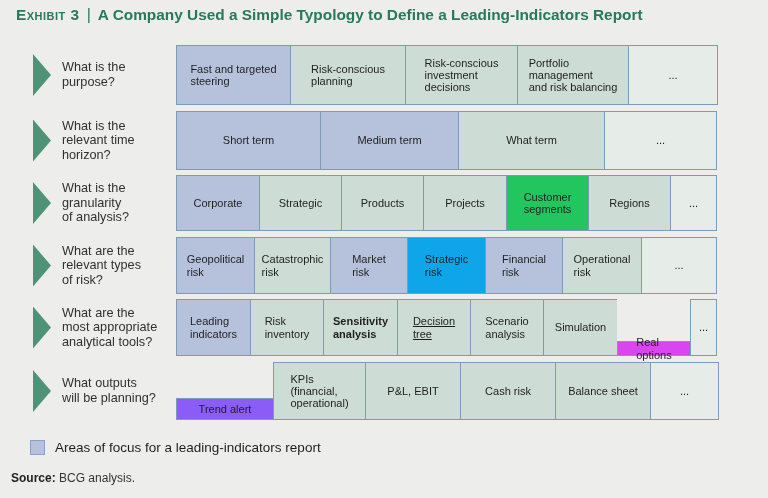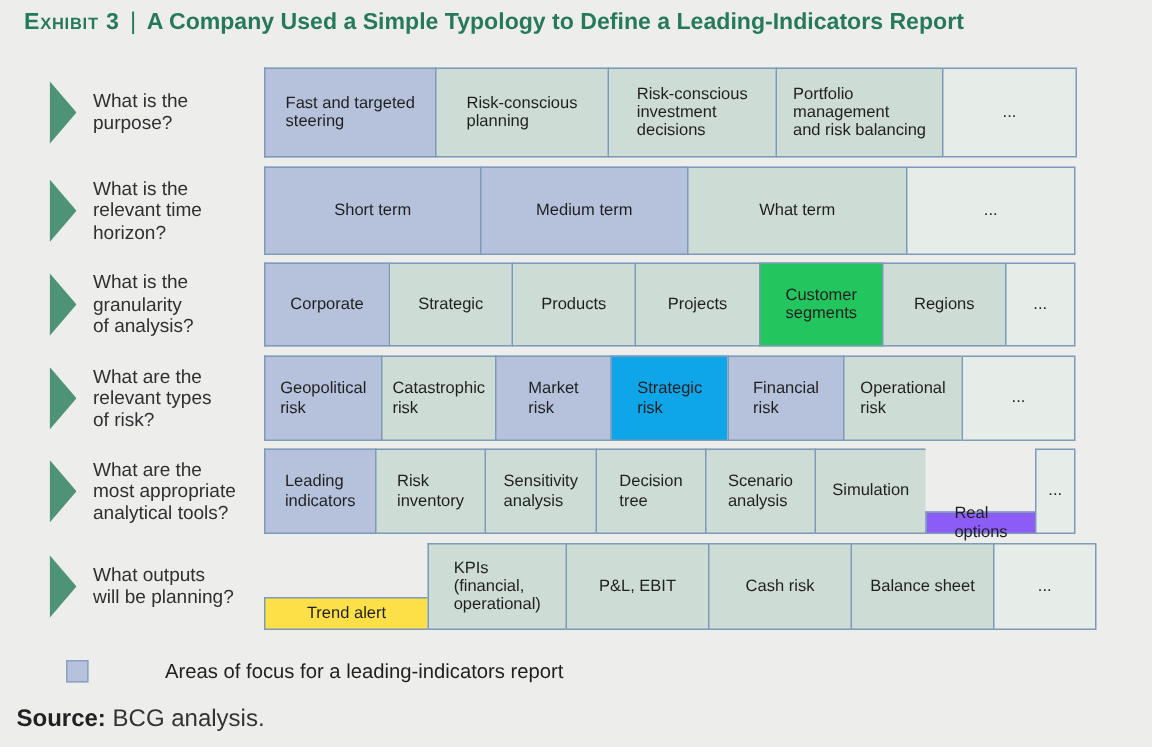--- a/index.html
+++ b/index.html
@@ -6,24 +6,24 @@
   body{width:768px;height:498px;background:#edeeec;font-family:"Liberation Sans",sans-serif;position:relative;overflow:hidden;}
   .title{position:absolute;left:16px;top:6px;font-weight:bold;font-size:15.4px;white-space:nowrap;}
   .title .exhibit{font-variant:small-caps;letter-spacing:0.5px;}
   .title .sep{font-weight:400;margin:0 7px;font-size:16px;}
   .row{position:absolute;left:0;width:768px;}
   .arrow{position:absolute;left:33px;width:18px;clip-path:polygon(0 0,100% 50%,0 100%);}
   .rowlabel{position:absolute;left:62px;width:112px;color:#303030;font-size:12.7px;line-height:1.15;white-space:pre-line;display:flex;align-items:center;}
   .cells{position:absolute;left:176px;top:0;height:100%;display:flex;}
   .cell{box-sizing:border-box;border:1.5px solid #7d9ab9;border-right:none;display:flex;align-items:center;justify-content:center;text-align:left;font-size:11px;color:#1f1f1f;line-height:1.12;padding:1px 2px;white-space:pre-line;flex:0 0 auto;}
   .cell.last{border-right:1.5px solid #7d9ab9;}
-  .legend{position:absolute;left:44px;top:440px;display:flex;align-items:center;gap:41px;}
+  .legend{position:absolute;left:30px;top:440px;display:flex;align-items:center;}
   .legend .swatch{width:15px;height:15px;border:1.5px solid #8ba2c4;box-sizing:border-box;}
   .legend .ltext{margin-left:10px;font-size:13.5px;color:#1f1f1f;}
-  .source{position:absolute;left:11px;top:471px;font-size:16px;color:#333;}
+  .source{position:absolute;left:11px;top:471px;font-size:12px;color:#333;}
   .source b{color:#222;}
 </style>
 </head>
 <body>
 
 <div class="title" style="color: rgb(38, 121, 91);">
   <span class="exhibit">Exhibit 3</span><span class="sep">|</span><span class="main">A Company Used a Simple Typology to Define a Leading-Indicators Report</span>
 </div>
 
 <div id="diagram">
@@ -97,38 +97,38 @@
     <div class="row" style="top: 299px; height: 57px;">
       <div class="arrow" style="height: 42px; top: 7.5px; background: rgb(79, 147, 119);"></div>
       <div class="rowlabel" style="height: 57px;">What are the
 most appropriate
 analytical tools?</div>
       <div class="cells">
         <div class="cell" style="width: 74px; background: rgb(182, 194, 220);">Leading
 indicators</div>
         <div class="cell" style="width: 73px; background: rgb(205, 220, 212);">Risk
 inventory</div>
-        <div class="cell" style="width: 74px; background: rgb(205, 220, 212);">Sensitivity
+        <div class="cell" style="width: 74px; background: rgb(205, 220, 212); font-weight: bold;">Sensitivity
 analysis</div>
-        <div class="cell" style="width: 73px; background: rgb(205, 220, 212);">Decision
+        <div class="cell" style="width: 73px; background: rgb(205, 220, 212); text-decoration: underline;">Decision
 tree</div>
         <div class="cell" style="width: 73px; background: rgb(205, 220, 212);">Scenario
 analysis</div>
         <div class="cell" style="width: 74px; background: rgb(205, 220, 212);">Simulation</div>
-        <div class="cell" style="width: 73px; background: #8b5cf6; margin-top: 42px;">Real
+        <div class="cell" style="width: 73px; background: #d946ef; margin-top: 42px;">Real
 options</div>
         <div class="cell last" style="width: 27px; background: rgb(230, 237, 233);">...</div>
       </div>
     </div>
     <div class="row" style="top: 362px; height: 58px;">
       <div class="arrow" style="height: 42px; top: 8px; background: rgb(79, 147, 119);"></div>
       <div class="rowlabel" style="height: 58px;">What outputs
 will be planning?</div>
       <div class="cells">
-        <div class="cell" style="width: 109px; background: #fde047; margin-top: 36px;">Trend alert</div>
+        <div class="cell" style="width: 97px; background: #8b5cf6; margin-top: 36px;">Trend alert</div>
         <div class="cell" style="width: 92px; background: rgb(205, 220, 212);">KPIs
 (financial,
 operational)</div>
         <div class="cell" style="width: 95px; background: rgb(205, 220, 212);">P&amp;L, EBIT</div>
         <div class="cell" style="width: 95px; background: rgb(205, 220, 212);">Cash risk</div>
         <div class="cell" style="width: 95px; background: rgb(205, 220, 212);">Balance sheet</div>
         <div class="cell last" style="width: 69px; background: rgb(230, 237, 233);">...</div>
       </div>
     </div>
   </div>

